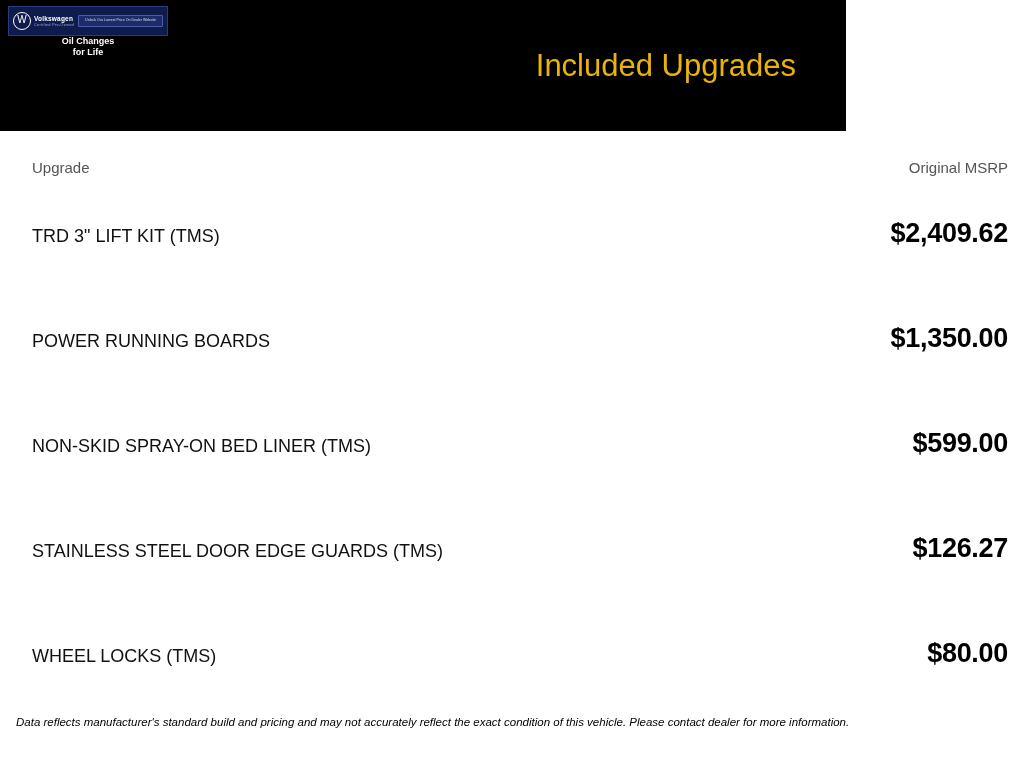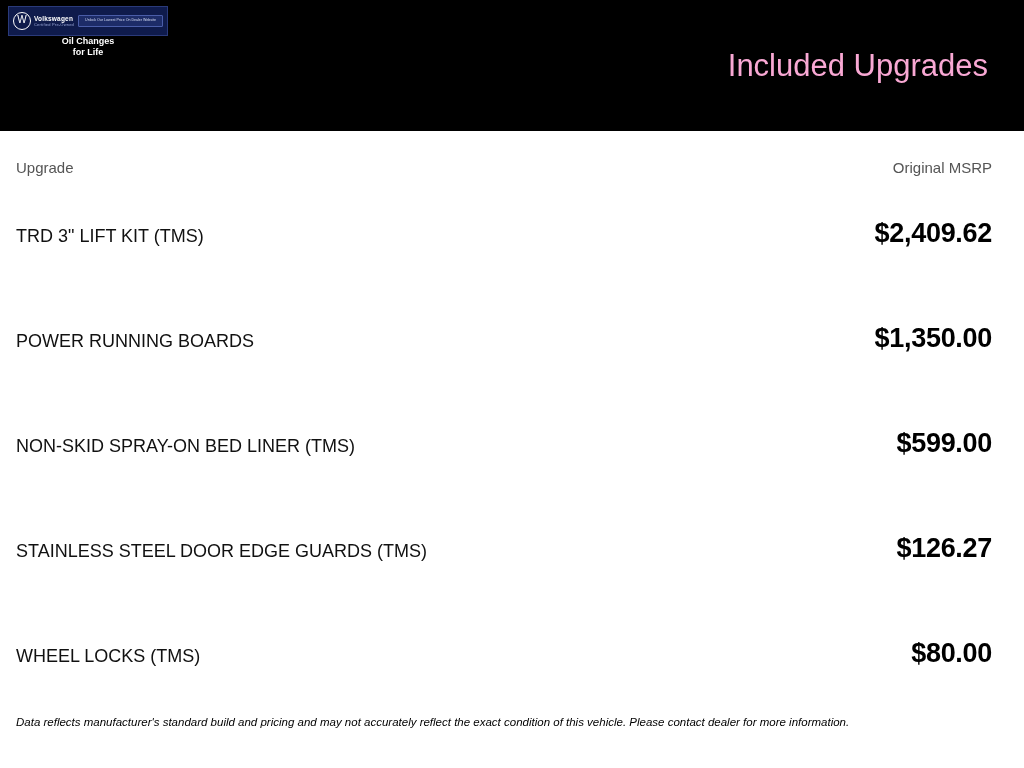--- a/index.html
+++ b/index.html
@@ -10,21 +10,21 @@
     width: 1024px;
     height: 768px;
     background: #ffffff;
     font-family: "Liberation Sans", sans-serif;
     overflow: hidden;
   }
 
   
   .header {
     position: relative;
-    width: 1024px;
+    width: 846px;
     height: 131px;
     background: #000000;
     box-sizing: border-box;
     padding-left: 11px;
   }
   .ad-banner {
     position: absolute;
     left: 8px;
     top: 6px;
     width: 160px;
@@ -96,35 +96,36 @@
     top: 36px;
     width: 160px;
     text-align: center;
     color: #ffffff;
     font-size: 9px;
     line-height: 11px;
     font-weight: bold;
   }
   .page-title {
     position: absolute;
-    right: 36px;
+    right: 50px;
     top: 45px;
-    color: #f9a8d4;
+    color: #eab308;
     font-size: 31px;
     line-height: 42px;
     font-weight: normal;
     white-space: nowrap;
   }
 
   
   .content {
     position: relative;
     width: 1008px;
     padding: 0 16px 0 16px;
     box-sizing: border-box;
+    margin-left: 16px;
   }
   .table-head {
     display: flex;
     justify-content: space-between;
     align-items: center;
     padding-top: 28px;
     padding-bottom: 8px;
   }
   .col-head {
     font-size: 15px;

